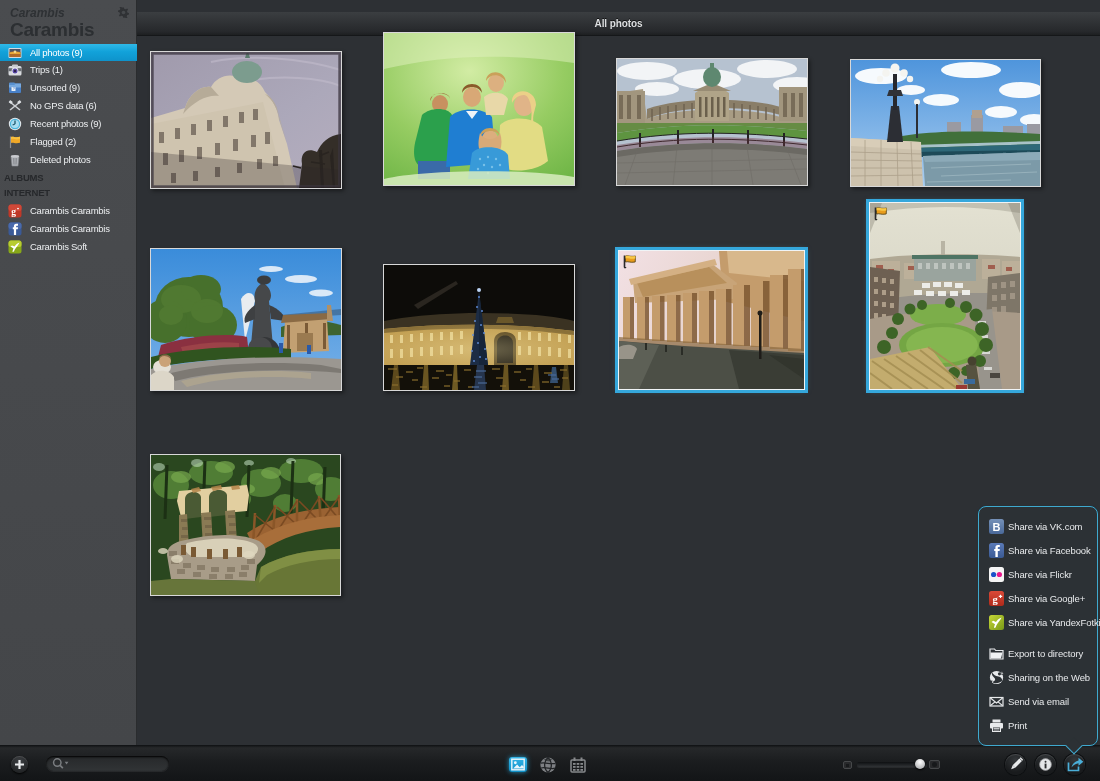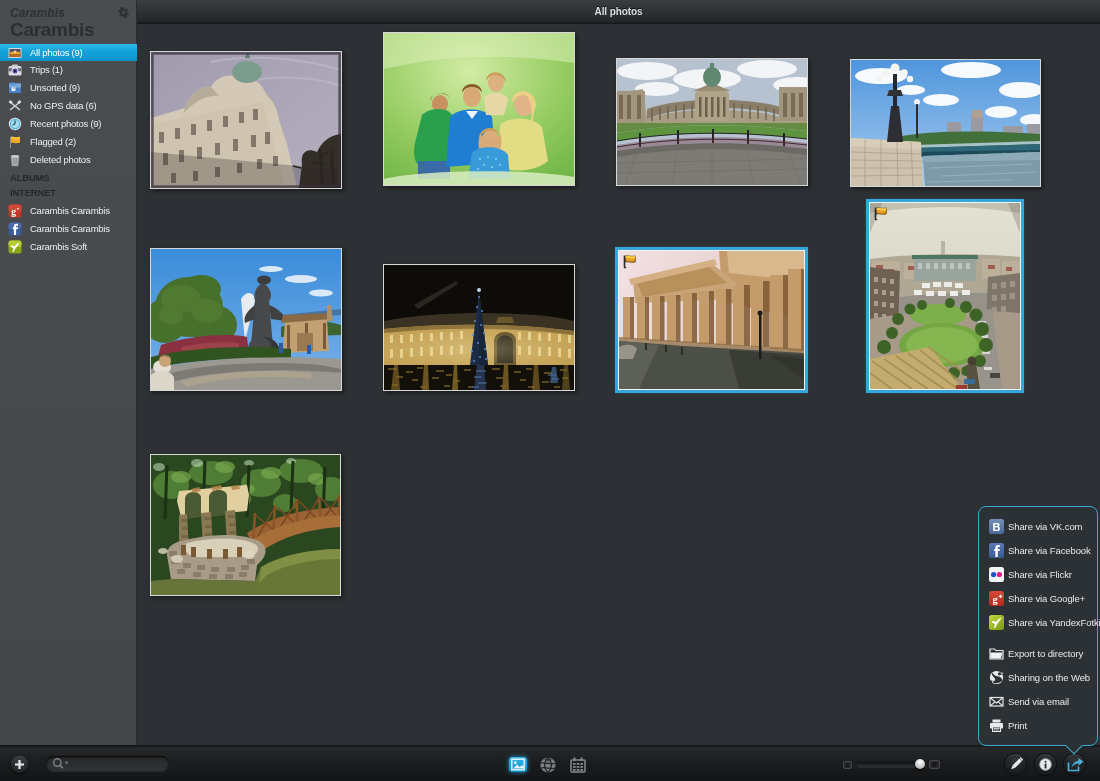--- a/index.html
+++ b/index.html
@@ -1,40 +1,40 @@
 <!DOCTYPE html>
 <html><head>
 <meta charset="utf-8">
 <style>
   * { margin:0; padding:0; box-sizing:border-box; }
   html,body { width:1100px; height:781px; overflow:hidden; }
   body { font-family:"Liberation Sans", sans-serif; background:#2d3034; position:relative; }
   #topbar {
-    position:absolute; left:137px; top:0; right:0; height:24px;
+    position:absolute; left:137px; top:12px; right:0; height:24px;
     background:linear-gradient(#3b3e41, #26282b 85%, #1d1f21);
     border-bottom:1px solid #151719;
   }
   #topbar .title {
     text-align:center; color:#dcdee0; font-size:10px; letter-spacing:-0.1px; font-weight:bold; line-height:24px;
     text-shadow:0 -1px 0 #111;
   }
   #sidebar {
     position:absolute; left:0; top:0; width:137px; height:745px;
     background:linear-gradient(#4a4c4f, #444649);
     border-right:1px solid #2a2c2e;
   }
   #logo { position:relative; padding:6px 0 0 10px; }
   #logo .car { font-style:italic; font-size:12px; color:#2e3134; font-weight:bold; }
   #logo .pt { font-size:19px; color:#2c2f32; font-weight:bold; letter-spacing:-0.3px; margin-top:-1px; }
   #gear { position:absolute; right:7px; top:7px; width:11px; height:11px; opacity:0.85; }
   .menu { position:absolute; left:0; top:44px; width:137px; }
   .mi { position:relative; height:18px; line-height:18px; color:#eceef0; font-size:9.5px; letter-spacing:-0.25px; padding-left:30px; white-space:nowrap; }
   .mi.sel { background:linear-gradient(#2fb9e8, #12a2da 45%, #0e93cb); color:#fff; height:17px; line-height:17px; }
   .mi .ic { position:absolute; left:8px; top:50%; margin-top:-7px; width:14px; height:14px; }
-  .hdr { height:18px; line-height:18px; color:#26282b; font-size:9.5px; letter-spacing:-0.2px; font-weight:bold; padding-left:10px; }
+  .hdr { height:18px; line-height:18px; color:#26282b; font-size:9.5px; letter-spacing:-0.2px; font-weight:bold; padding-left:4px; }
   #bottombar {
     position:absolute; left:0; top:745px; width:1100px; height:36px;
     background:linear-gradient(#0e1012, #26282a 8%, #1b1d1f 45%, #131517);
   }
   
   .tile { position:absolute; background:#888; border:1px solid #d8d8d8; box-shadow:2px 2px 4px rgba(0,0,0,0.45); }
   .tile svg { display:block; }
   .tile.sel { border:1px solid #f0f4f6; outline:3px solid #35a7dc; outline-offset:0px; box-shadow:0 0 6px rgba(60,170,220,0.6); }
   .flagbadge { position:absolute; left:3px; top:3px; width:16px; height:15px; z-index:5; }
   

